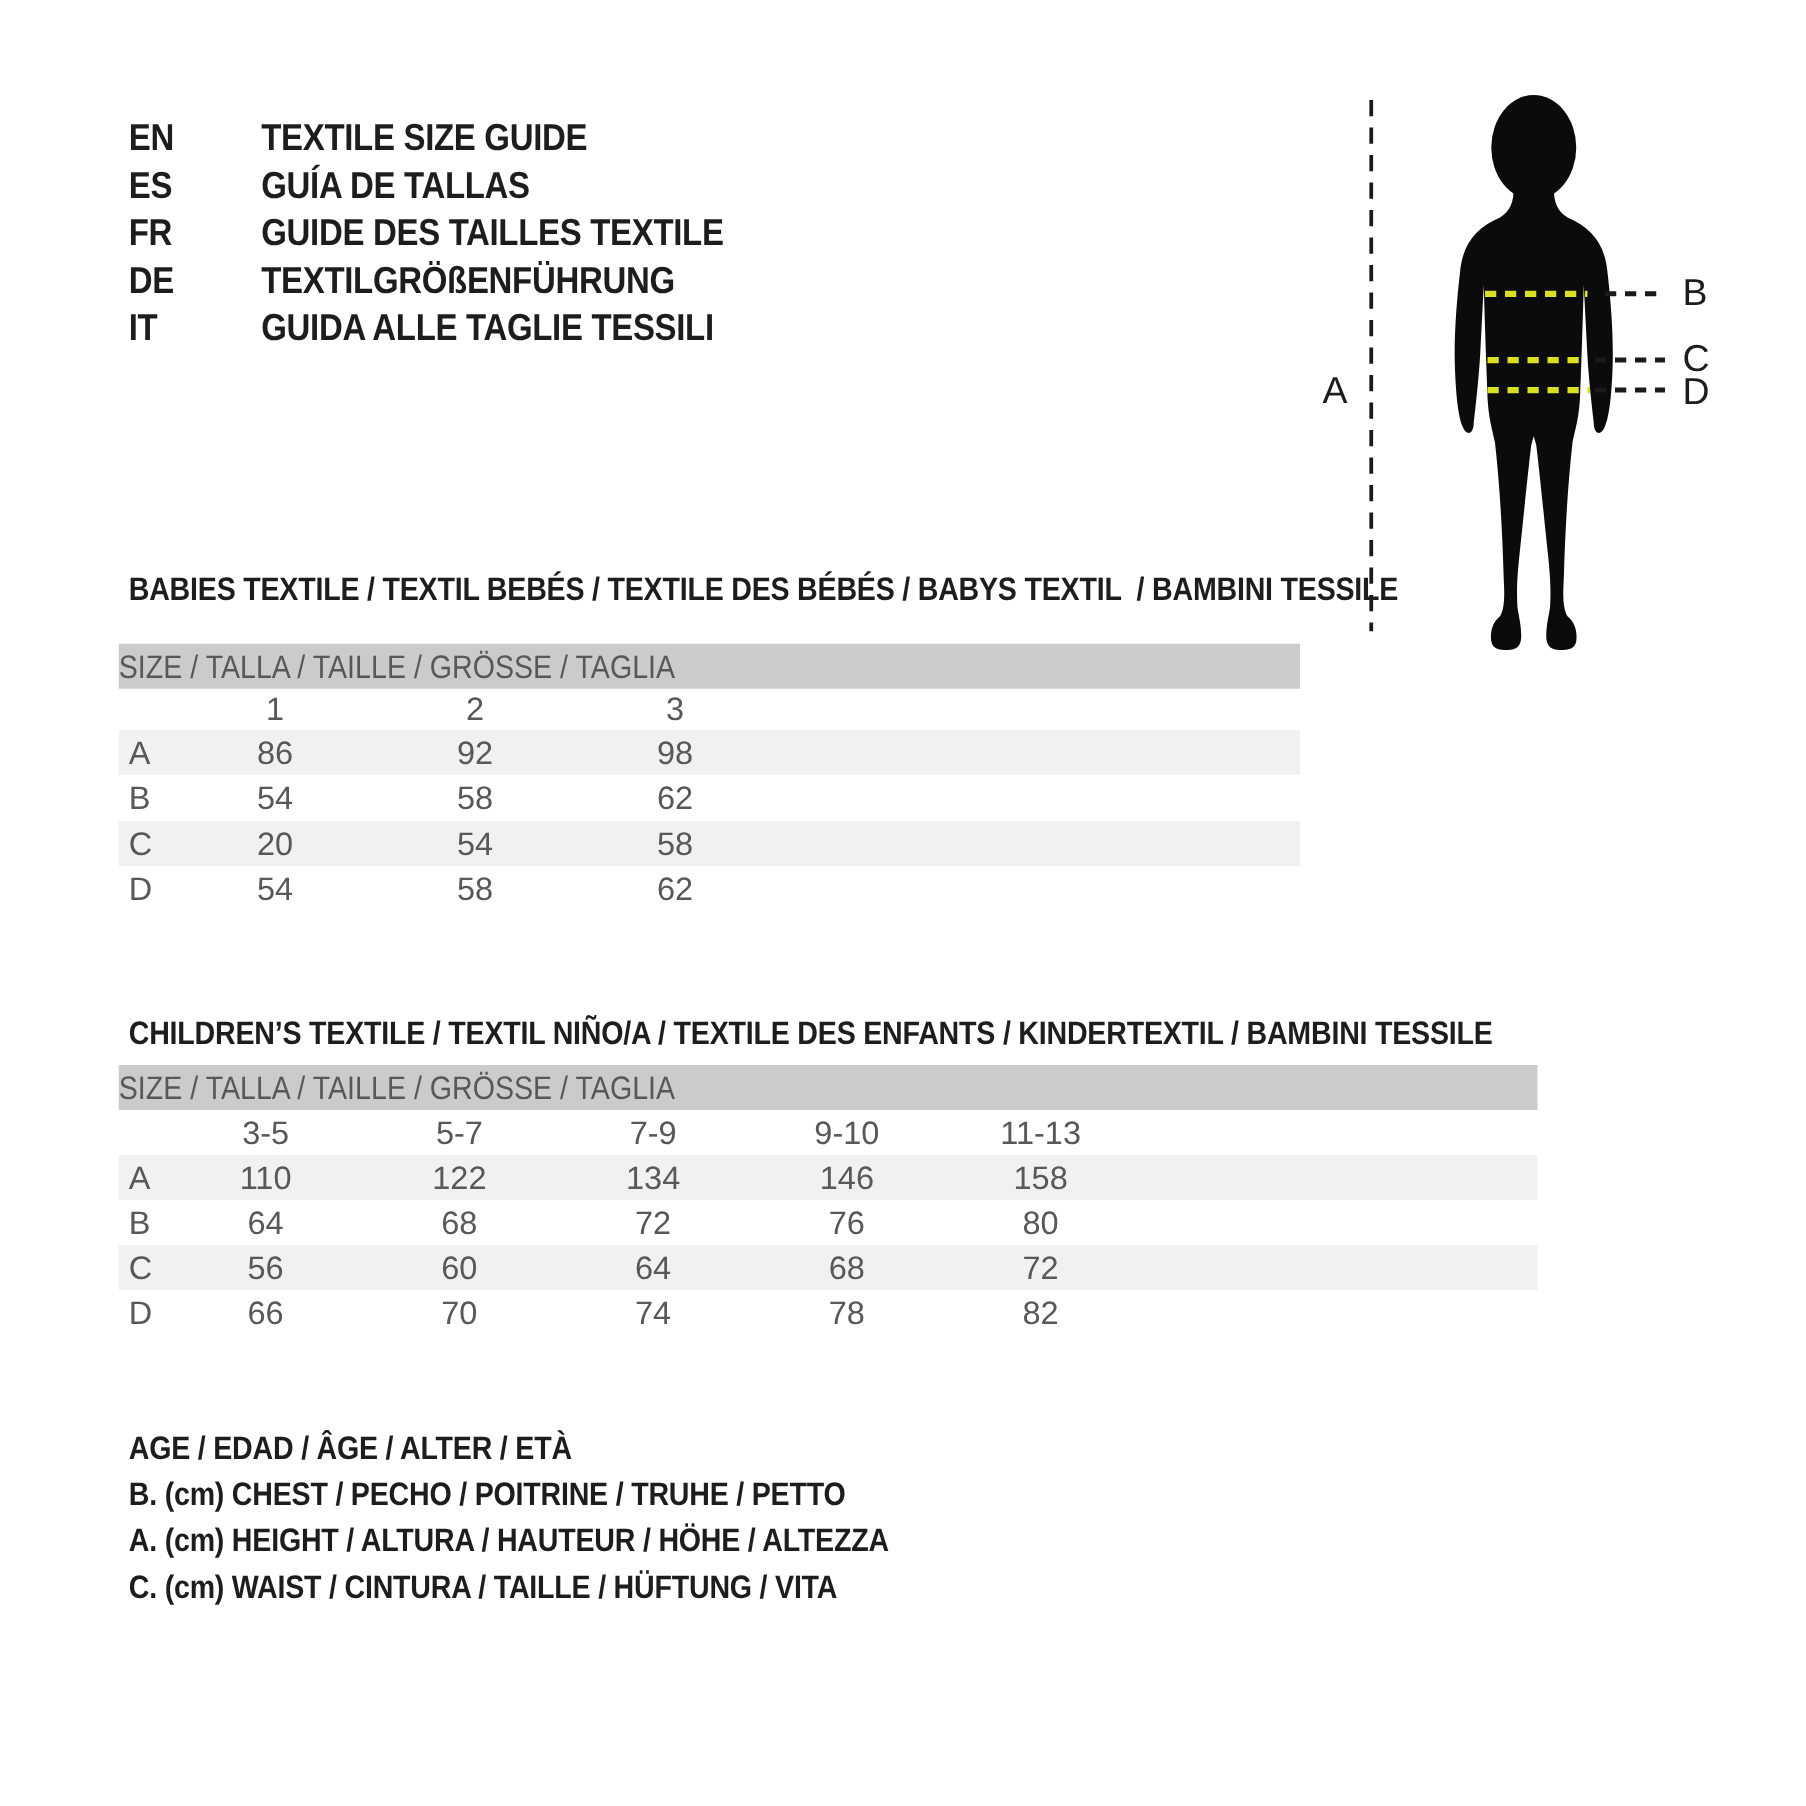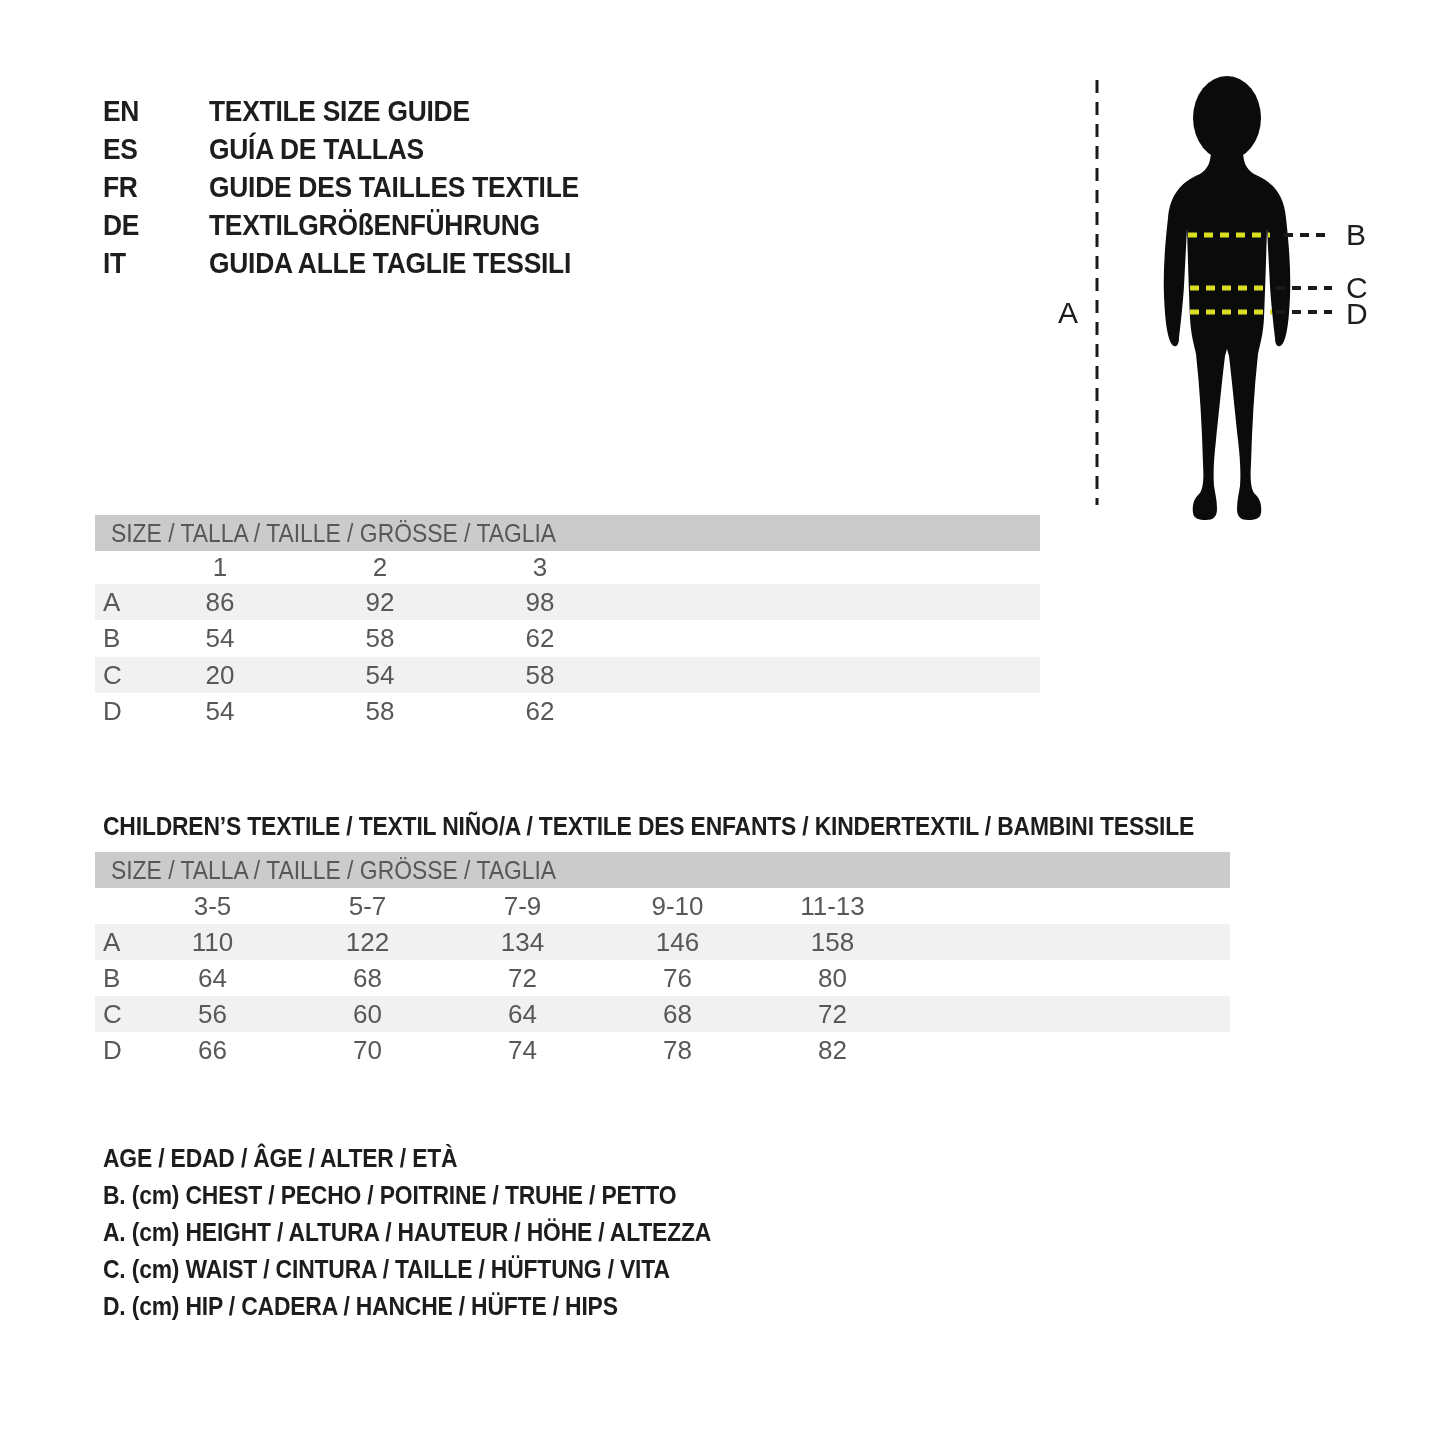--- a/index.html
+++ b/index.html
@@ -28,21 +28,21 @@
   .sec-title { position:absolute; left:103px; font-size:26px; font-weight:700;
     color:#1d1d1b; line-height:30px; letter-spacing:-0.2px; white-space:pre; }
   .babies-title { top:456px; }
   .children-title { top:811px; }
 
   
   .tbl { position:absolute; left:95px; }
   .babies-tbl { top:515px; width:945px; }
   .children-tbl { top:852px; width:1135px; }
   .tbl-head { background:#cbcbcb; color:#58585a; font-size:26px; display:flex;
-    align-items:center; padding-left:16px; }
+    align-items:center; padding-left:0; }
   .babies-tbl .tbl-head { height:36px; }
   .children-tbl .tbl-head { height:36px; }
   .trow { display:grid; align-items:center; font-size:26px; color:#58585a; }
   .babies-tbl .trow { grid-template-columns:45px 160px 160px 160px; }
   .children-tbl .trow { grid-template-columns:40px 155px 155px 155px 155px 155px; }
   .trow.h36 { height:36px; } .trow.h33 { height:33px; } .trow.h37 { height:37px; }
   .trow .rlabel { padding-left:8px; text-align:left; }
   .trow .cell { text-align:center; }
   .stripe { background:#f1f1f1; }
 
@@ -133,20 +133,21 @@
 
     <line x1="150" y1="252" x2="232" y2="252" stroke="#d9e021" stroke-width="5" stroke-dasharray="9 7"></line>
     <line x1="236" y1="252" x2="292" y2="252" stroke="#1a1a1a" stroke-width="4" stroke-dasharray="9 7"></line>
   </svg>
 
   <div class="fig-label fig-label-a">A</div>
   <div class="fig-label fig-label-b">B</div>
   <div class="fig-label fig-label-c">C</div>
   <div class="fig-label fig-label-d">D</div>
 
+  <div class="sec-title babies-title"><span class="cond">BABIES TEXTILE / TEXTIL BEBÉS / TEXTILE DES BÉBÉS / BABYS TEXTIL  / BAMBINI TESSILE</span></div>
 
   <div class="tbl babies-tbl">
     <div class="tbl-head">
         <span class="cond">SIZE / TALLA / TAILLE / GRÖSSE / TAGLIA</span>
       </div>
     <div class="trow h33">
       <span class="rlabel"></span>
       <span class="cell">1</span>
       <span class="cell">2</span>
       <span class="cell">3</span>
@@ -223,16 +224,15 @@
       <span class="cell">78</span>
       <span class="cell">82</span>
     </div>
   </div>
 
   <div class="legend">
     <div class="legend-line"><span class="cond">AGE / EDAD / ÂGE / ALTER / ETÀ</span></div>
     <div class="legend-line"><span class="cond">B. (cm) CHEST / PECHO / POITRINE / TRUHE / PETTO</span></div>
     <div class="legend-line"><span class="cond">A. (cm) HEIGHT / ALTURA / HAUTEUR / HÖHE / ALTEZZA</span></div>
     <div class="legend-line"><span class="cond">C. (cm) WAIST / CINTURA / TAILLE / HÜFTUNG / VITA</span></div>
-    <div class="legend-line"><span class="cond">D. (cm) HIP / CADERA / HANCHE / HÜFTE / HIPS</span></div>
   </div>
 
 </div>
 
 </body></html>

